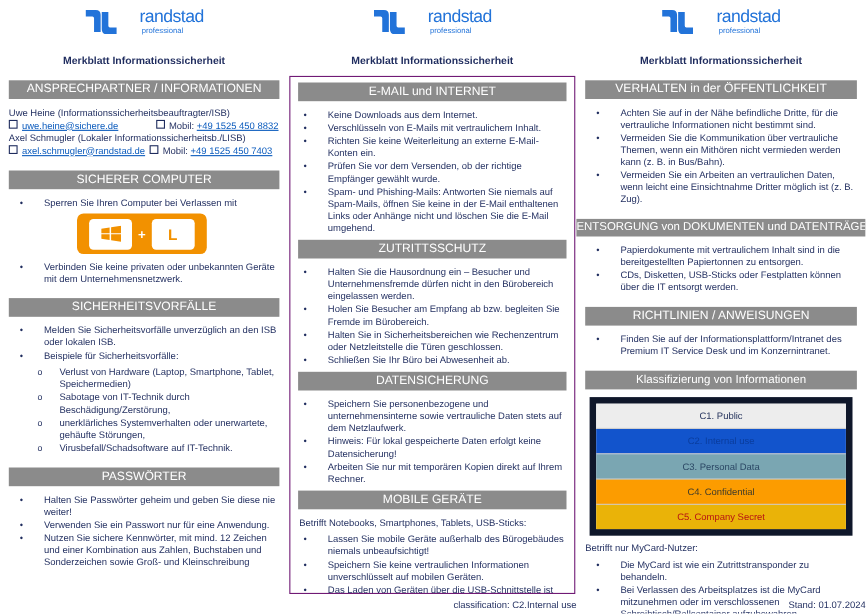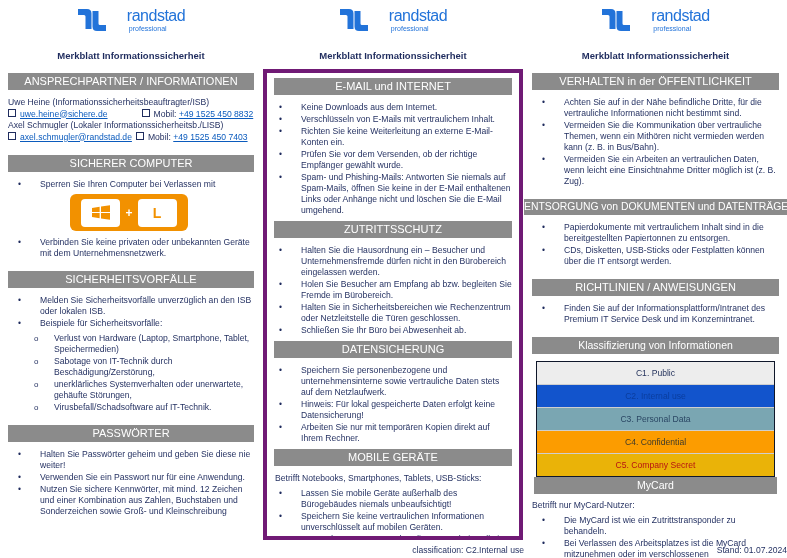--- a/index.html
+++ b/index.html
@@ -38,26 +38,26 @@
   .gapA{display:inline-block;width:34px;} .gapB{display:inline-block;width:4px;}
 
   
   .winkey{margin:4px 0 6px 70px;width:118px;height:37px;background:#f29100;border-radius:6px;
           display:flex;align-items:center;justify-content:center;gap:5px;}
   .key{width:39px;height:28px;background:#ffffff;border-radius:4px;display:flex;align-items:center;justify-content:center;
        color:#f29100;font-size:14px;font-weight:bold;}
   .plus{color:#ffffff;font-size:12px;font-weight:bold;}
 
   
-  .box{position:absolute;top:69px;left:1px;right:1px;bottom:18px;border:4px solid #701a75;overflow:hidden;}
+  .box{position:absolute;top:69px;left:1px;right:1px;bottom:18px;border:1px solid #701a75;overflow:hidden;}
   .box .hdr{margin:5px 7px 7px;}
   .box ul{margin-left:2px;margin-right:6px;}
 
   
-  .ctable{margin:7px 12px 0;border:1px solid #0f172a;}
+  .ctable{margin:7px 12px 0;border:6px solid #0f172a;}
   .crow{height:22px;line-height:22px;text-align:center;font-size:8.6px;border-bottom:1px solid #cfcfcf;}
   .crow:last-child{border-bottom:none;}
   .mycardbar{margin:0 10px 4px;background:#8b8b8b;color:#fff;text-align:center;font-size:10.5px;padding:2px 0 3px;}
 
   .foot{position:absolute;bottom:3px;left:0;width:100%;text-align:right;font-size:8.6px;color:#1f2c5e;}
 </style>
 </head>
 <body>
 
 <div class="page">
@@ -208,21 +208,20 @@
     </ul>
 
     <div class="hdr mixed">Klassifizierung von Informationen</div>
     <div class="ctable">
       <div class="crow" style="background: rgb(237, 237, 237); color: rgb(39, 53, 94);"><span>C1. Public</span></div>
       <div class="crow" style="background: rgb(18, 84, 204); color: rgb(10, 61, 158);"><span>C2. Internal use</span></div>
       <div class="crow" style="background: rgb(122, 166, 178); color: rgb(43, 71, 100);"><span>C3. Personal Data</span></div>
       <div class="crow" style="background: rgb(252, 156, 0); color: rgb(61, 58, 42);"><span>C4. Confidential</span></div>
       <div class="crow" style="background: #eab308; color: rgb(182, 19, 19);"><span>C5. Company Secret</span></div>
     </div>
-    <div class="mycardbar">MyCard</div>
     <div class="intro">Betrifft nur MyCard-Nutzer:</div>
     <ul>
       <li>Die MyCard ist wie ein Zutrittstransponder zu behandeln.</li>
       <li>Bei Verlassen des Arbeitsplatzes ist die MyCard mitzunehmen oder im verschlossenen Schreibtisch/Rollcontainer aufzubewahren.</li>
     </ul>
 
     <div class="foot">Stand: 01.07.2024</div>
   </section>
 
 </div>

